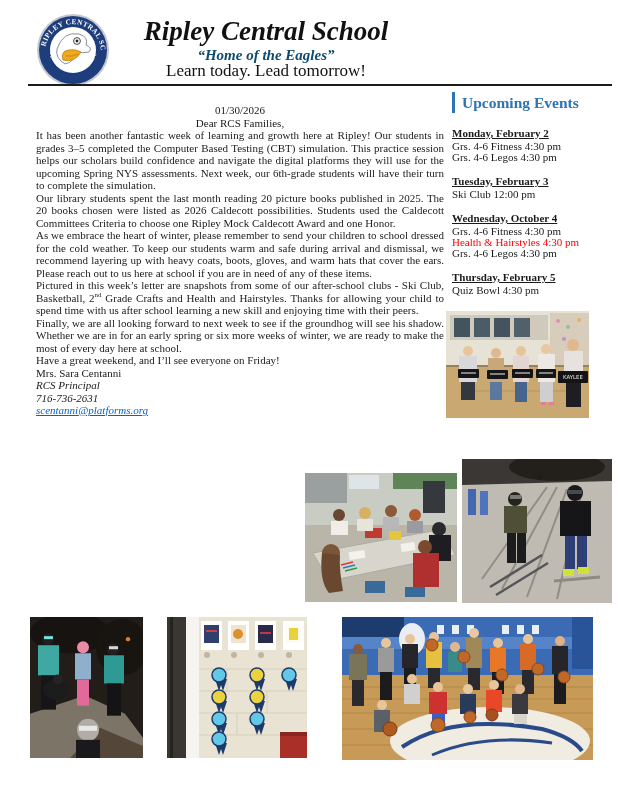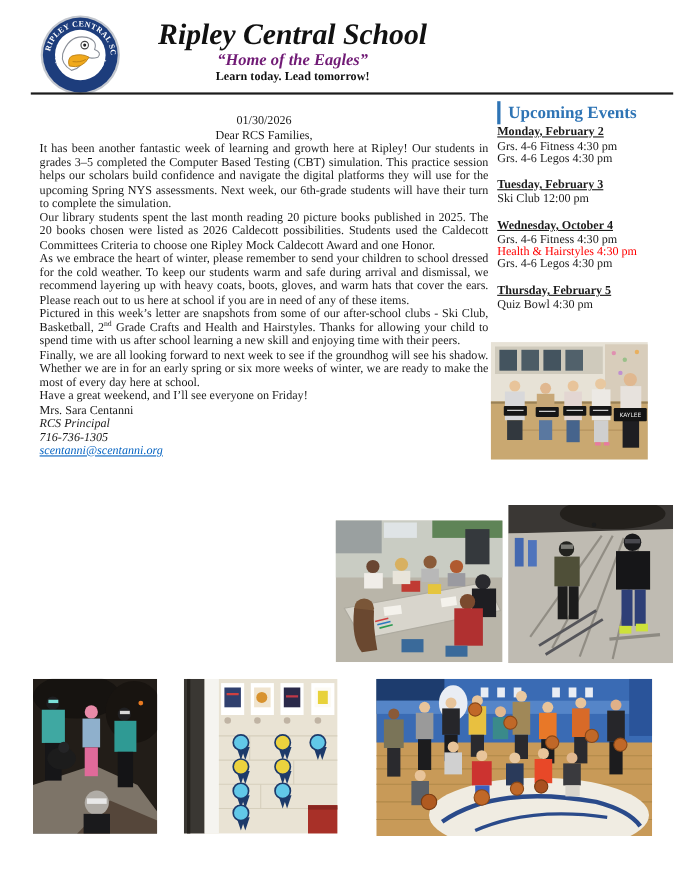--- a/index.html
+++ b/index.html
@@ -4,22 +4,22 @@
 <style>
   html,body{margin:0;padding:0;background:#fff;}
   .page{position:relative;width:618px;height:800px;background:#ffffff;overflow:hidden;
         font-family:"Liberation Serif","DejaVu Serif",serif;color:#1a1a1a;}
   .abs{position:absolute;}
 
   
   .logo{left:36px;top:13px;width:74px;height:76px;}
   .header-text{left:110px;top:16px;width:312px;text-align:center;}
   .school-name{font-size:27px;font-weight:bold;font-style:italic;line-height:30px;white-space:nowrap;color:#111;}
-  .motto{font-size:15px;font-weight:bold;font-style:italic;line-height:17px;margin-top:1px;color:#701a75;}
-  .tagline{font-size:11px;font-weight:bold;line-height:13px;color:#111;}
+  .motto{font-size:15px;font-weight:bold;font-style:italic;line-height:17px;margin-top:1px;color:#0c4a6e;}
+  .tagline{font-size:17px;font-weight:normal;line-height:13px;color:#111;}
   .header-rule{left:28px;top:84px;width:584px;height:2px;background:#1b1b1b;}
 
   
   .letter{left:36px;top:104px;width:408px;font-size:11px;line-height:12.5px;text-align:justify;}
   .letter p{margin:0;}
   .date-line{margin-bottom:13px;text-align:center;}
   .salutation{margin-bottom:13px;text-align:center;}
   .para1{margin-bottom:12px;}
   .para2{margin-bottom:17px;}
   .para3{margin-bottom:15px;}
@@ -27,21 +27,21 @@
   .para5{margin-bottom:30px;}
   .closing{margin-bottom:15px;text-align:left;white-space:nowrap;}
   .sig{text-align:left;line-height:12.5px;}
   .sig .it{font-style:italic;}
   .email-link{font-style:italic;text-decoration:underline;cursor:pointer;}
   sup{font-size:7px;line-height:0;}
 
   
   .events{left:452px;top:92px;width:164px;font-size:11px;line-height:11px;}
   .events-title{font-size:15.5px;font-weight:bold;line-height:21px;border-left:3px solid #2E74B5;
-                padding-left:7px;margin-bottom:2px;}
+                padding-left:7px;margin-bottom:15px;}
   .event-day{margin-bottom:13px;}
   .event-date{font-weight:bold;text-decoration:underline;margin-bottom:2px;}
   .ev-item{margin:0;}
   .hl{}
 
   
   .photo{overflow:hidden;}
   .photo svg{display:block;width:100%;height:100%;}
   .photo-signs{left:446px;top:311px;width:143px;height:107px;}
   .photo-crafts{left:305px;top:473px;width:152px;height:129px;}
@@ -90,22 +90,22 @@
     <p class="salutation">Dear RCS Families,</p>
     <p class="para1">It has been another fantastic week of learning and growth here at Ripley! Our students in grades 3–5 completed the Computer Based Testing (CBT) simulation. This practice session helps our scholars build confidence and navigate the digital platforms they will use for the upcoming Spring NYS assessments. Next week, our 6th-grade students will have their turn to complete the simulation.</p>
     <p class="para2">Our library students spent the last month reading 20 picture books published in 2025. The 20 books chosen were listed as 2026 Caldecott possibilities. Students used the Caldecott Committees Criteria to choose one Ripley Mock Caldecott Award and one Honor.</p>
     <p class="para3">As we embrace the heart of winter, please remember to send your children to school dressed for the cold weather. To keep our students warm and safe during arrival and dismissal, we recommend layering up with heavy coats, boots, gloves, and warm hats that cover the ears. Please reach out to us here at school if you are in need of any of these items.</p>
     <p class="para4"><span>Pictured in this week’s letter are snapshots from some of our after-school clubs - Ski Club, Basketball, 2</span><sup>nd</sup><span> Grade Crafts and Health and Hairstyles. Thanks for allowing your child to spend time with us after school learning a new skill and enjoying time with their peers.</span></p>
     <p class="para5">Finally, we are all looking forward to next week to see if the groundhog will see his shadow. Whether we are in for an early spring or six more weeks of winter, we are ready to make the most of every day here at school.</p>
     <p class="closing">Have a great weekend, and I’ll see everyone on Friday!</p>
     <div class="sig">
       <div>Mrs. Sara Centanni</div>
       <div class="it">RCS Principal</div>
-      <div class="it">716-736-1305</div>
-      <div><span class="email-link" style="color:#0563C1">scentanni@scentanni.org</span></div>
+      <div class="it">716-736-2631</div>
+      <div><span class="email-link" style="color:#0563C1">scentanni@platforms.org</span></div>
     </div>
   </div>
 
   <div class="abs events">
     <div class="events-title" style="color:#2E74B5">Upcoming Events</div>
 
     <div class="event-day">
       <div class="event-date">Monday, February 2</div>
       <p class="ev-item">Grs. 4-6 Fitness 4:30 pm</p>
       <p class="ev-item">Grs. 4-6 Legos 4:30 pm</p>

